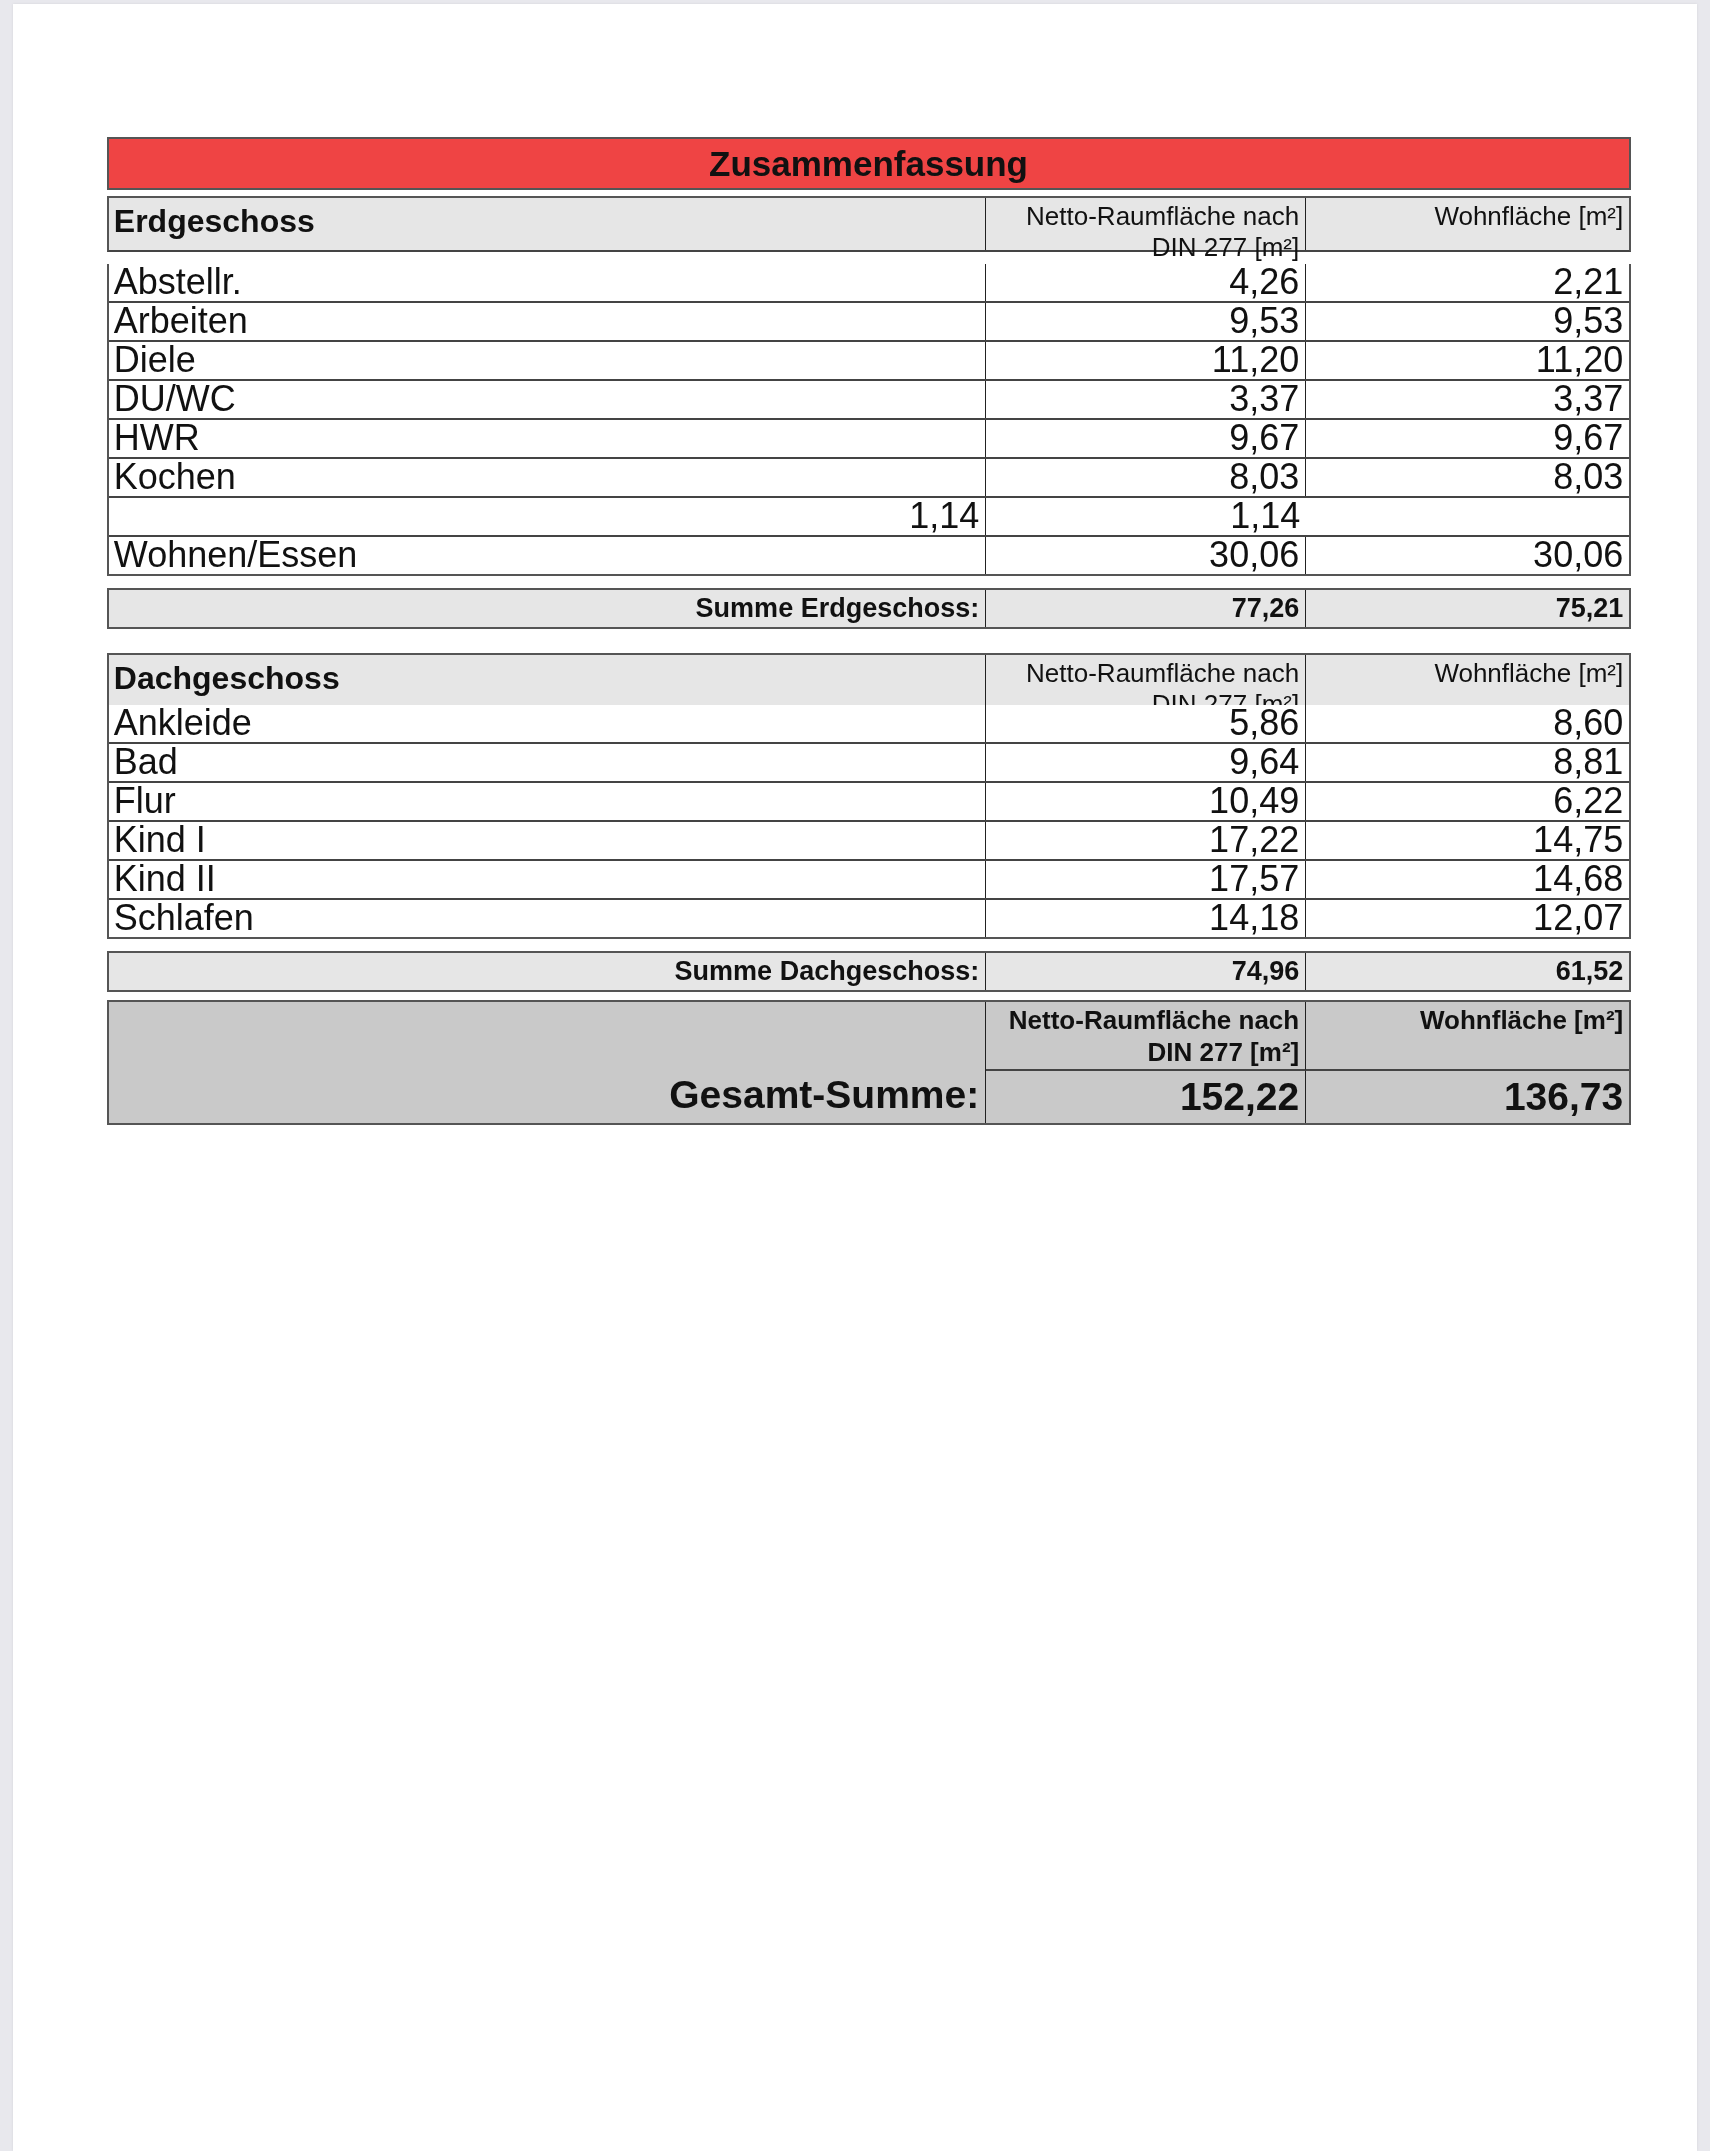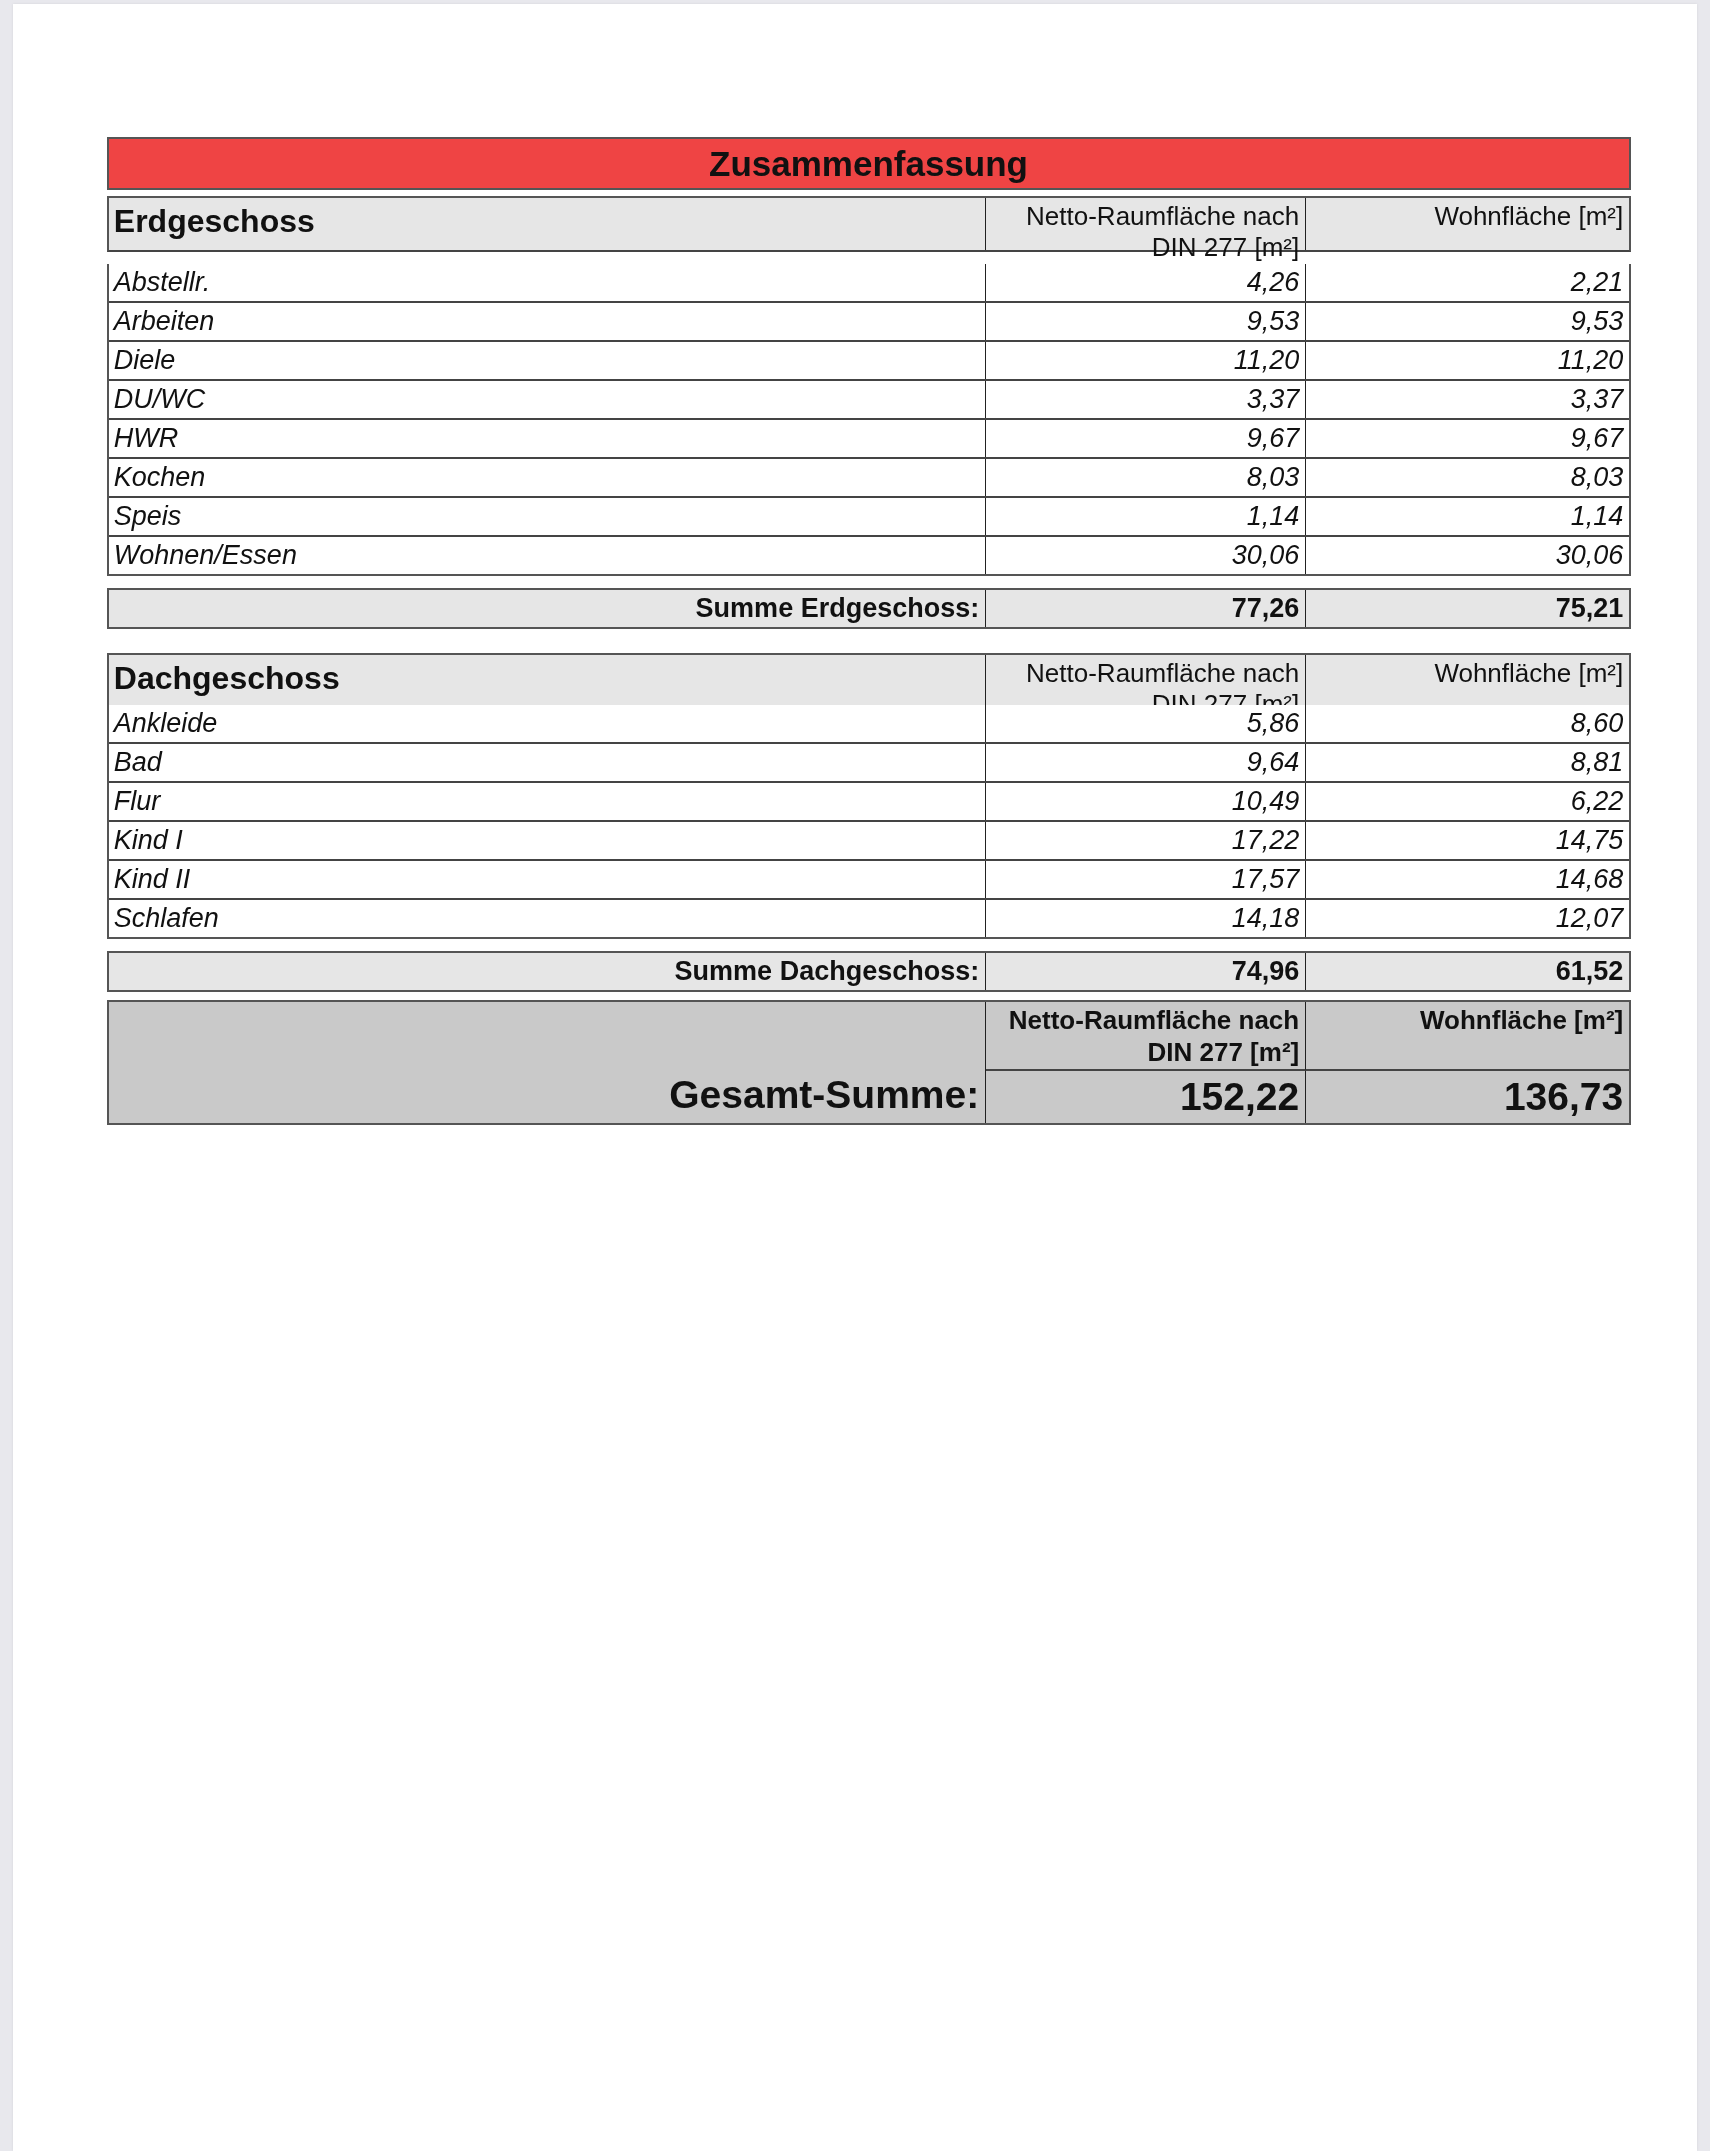--- a/index.html
+++ b/index.html
@@ -39,21 +39,21 @@
   .c2 { border-right: 1.8px solid #222; text-align: right; padding-right: 5.3px; }
   .c3 { text-align: right; padding-right: 5.3px; }
   .c0 { padding-left: 5.3px; }
 
   .sect-head { background: #e6e6e6; }
   .sect-head .c0 { font-weight: bold; font-size: 32px; padding-top: 5.3px; }
   .sect-head .colh { font-size: 26px; line-height: 31px; padding-top: 3.6px; }
   .sect-head > div { height: 52px; }
   .sect-head { border-bottom: 2.7px solid #444; }
 
-  .row > div { height: 37px; line-height: 36px; font-size: 27px; font-style: italic; }
+  .row > div { height: 37px; line-height: 36px; font-size: 36px; }
   .row { border-bottom: 2.7px solid #444; background: #fff; }
   .row:last-child { border-bottom: none; }
 
   .sum { background: #e6e6e6; }
   .sum > div { height: 37px; line-height: 37px; font-size: 27px; font-weight: bold; }
   .sum .c0 { text-align: right; padding-right: 5.3px; }
 
   .total { background: #c9c9c9; }
   .total .lab {
     grid-row: 1 / span 2;
@@ -100,21 +100,20 @@
         <div class="c0 c1">HWR</div>
         <div class="c2">9,67</div>
         <div class="c3">9,67</div>
       </div>
       <div class="grid row">
         <div class="c0 c1">Kochen</div>
         <div class="c2">8,03</div>
         <div class="c3">8,03</div>
       </div>
       <div class="grid row">
-        <div class="c0 c1">Speis</div>
         <div class="c2">1,14</div>
         <div class="c3">1,14</div>
       </div>
       <div class="grid row">
         <div class="c0 c1">Wohnen/Essen</div>
         <div class="c2">30,06</div>
         <div class="c3">30,06</div>
       </div>
     </div>
   <div class="tbl grid sum" style="top:584px;">

